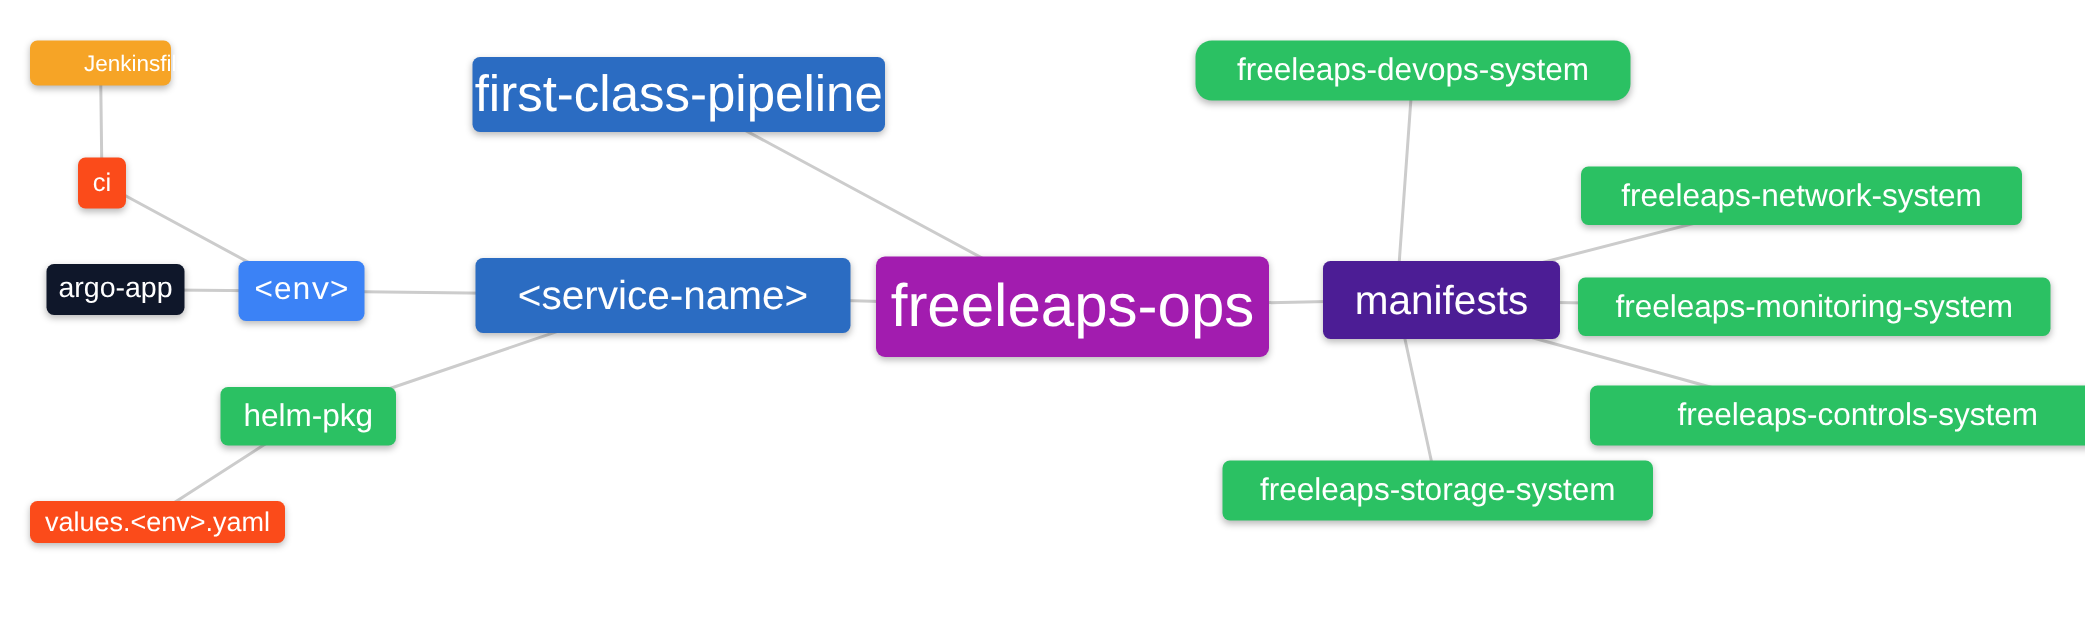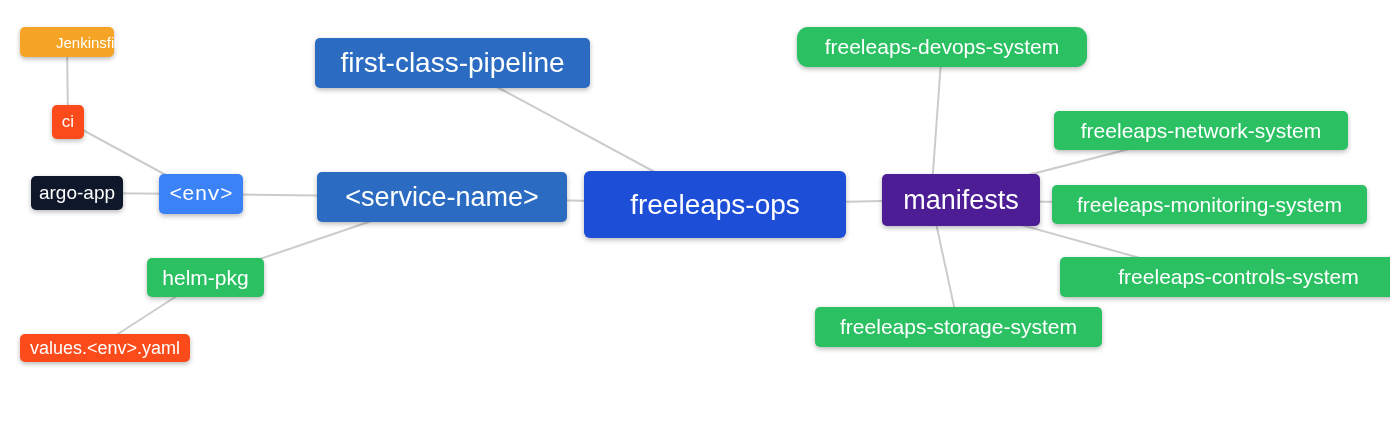--- a/index.html
+++ b/index.html
@@ -68,25 +68,25 @@
   <div class="node" style="left: 52px; top: 105px; width: 32px; height: 34px; font-size: 17px; background: rgb(251, 75, 26);">ci</div>
 
   <div class="node" style="left: 31px; top: 176px; width: 92px; height: 34px; font-size: 19px; background: #0f172a;">argo-app</div>
 
   <div class="node" style="left: 159px; top: 174px; width: 84px; height: 40px; font-size: 21px; background: #3b82f6; font-family: Liberation Mono, monospace;">&lt;env&gt;</div>
 
   <div class="node" style="left: 147px; top: 258px; width: 117px; height: 39px; font-size: 21px; background: rgb(43, 193, 99);">helm-pkg</div>
 
   <div class="node" style="left: 20px; top: 334px; width: 170px; height: 28px; font-size: 18px; background: rgb(251, 75, 26);">values.&lt;env&gt;.yaml</div>
 
-  <div class="node" style="left: 315px; top: 38px; width: 275px; height: 50px; font-size: 28px; background: rgb(43, 108, 194); text-align: right;">first-class-pipeline</div>
+  <div class="node" style="left: 315px; top: 38px; width: 275px; height: 50px; font-size: 34px; background: rgb(43, 108, 194); text-align: right;">first-class-pipeline</div>
 
   <div class="node" style="left: 317px; top: 172px; width: 250px; height: 50px; font-size: 27px; background: rgb(43, 108, 194);">&lt;service-name&gt;</div>
 
-  <div class="node root" style="left: 584px; top: 171px; width: 262px; height: 67px; font-size: 28px; background: #1d4ed8;">freeleaps-ops</div>
+  <div class="node root" style="left: 584px; top: 171px; width: 262px; height: 67px; font-size: 40px; background: #a21caf;">freeleaps-ops</div>
 
   <div class="node" style="left: 852px; top: 174px; width: 158px; height: 52px; font-size: 27px; background: #4c1d95; margin-left: 30px;">manifests</div>
 
   <div class="node" style="left: 797px; top: 27px; width: 290px; height: 40px; font-size: 21px; background: rgb(43, 193, 99); border-radius: 11px;">freeleaps-devops-system</div>
 
   <div class="node" style="left: 1054px; top: 111px; width: 294px; height: 39px; font-size: 21px; background: rgb(43, 193, 99);">freeleaps-network-system</div>
 
   <div class="node" style="left: 1052px; top: 185px; width: 315px; height: 39px; font-size: 21px; background: rgb(43, 193, 99);">freeleaps-monitoring-system</div>
 
   <div class="node" style="left: 1060px; top: 257px; width: 357px; height: 40px; font-size: 21px; background: rgb(43, 193, 99);">freeleaps-controls-system</div>

